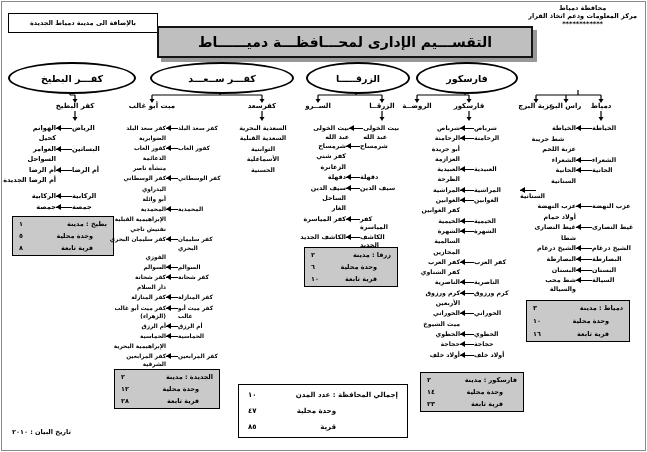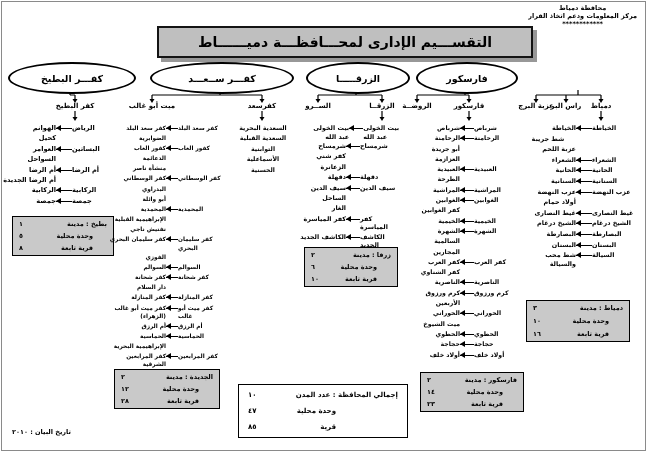--- a/index.html
+++ b/index.html
@@ -42,20 +42,23 @@
 
 <div class="page" id="diagram">
   <div class="frame"></div>
 
   <div class="org">
     <div>محافظة دمياط</div>
     <div>مركز المعلومات ودعم اتخاذ القرار</div>
     <div>************</div>
   </div>
 
+  <div class="note">
+    <span>بالإضافة الى مدينة دمياط الجديدة</span>
+  </div>
 
   <div class="titlebar">
     <span>التقســـيم الإدارى لمحـــافظـــة دميــــــاط</span>
   </div>
 
   <svg class="conn" id="connectors" width="647" height="452" viewBox="0 0 647 452">
       <path d="M70 90V95M70 95H75M75 95V99M75 111V117M220 90V95M152 95H262M152 95V99M262 95V99M262 111V117M356 90V95M318 95H382M318 95V99M382 95V99M382 111V117M465 90V95M417 95H469M417 95V99M469 95V99M469 111V117M578 90V95M536 95H601M536 95V99M566 95V99M601 95V99M601 111V117" stroke="#000" fill="none" stroke-width="1.2"></path>
       <g fill="#000">
         <polygon points="72.5,99 77.5,99 75,103"></polygon>
         <polygon points="72.5,117 77.5,117 75,121"></polygon>
@@ -112,21 +115,21 @@
       <div class="prow" style="min-height: 10.4px;">
         <div class="vcell" style="width: 54px;">السواحل</div>
         <div class="acell empty" style="width: 16px;"></div>
         <div class="ucell" style="width: 32px;"></div>
       </div>
       <div class="prow" style="min-height: 10.4px;">
         <div class="vcell" style="width: 54px;">أم الرضا</div>
         <div class="acell" style="width: 16px;"></div>
         <div class="ucell" style="width: 32px;">أم الرضا</div>
       </div>
-      <div class="prow" style="min-height: 10.4px;">
+      <div class="prow" style="min-height: 10.4px; flex-direction: column;">
         <div class="vcell" style="width: 54px;">أم الرضا الجديدة</div>
         <div class="acell empty" style="width: 16px;"></div>
         <div class="ucell" style="width: 32px;"></div>
       </div>
       <div class="prow" style="min-height: 10.4px;">
         <div class="vcell" style="width: 54px;">الركابية</div>
         <div class="acell" style="width: 16px;"></div>
         <div class="ucell" style="width: 32px;">الركابية</div>
       </div>
       <div class="prow" style="min-height: 10.4px;">
@@ -515,39 +518,44 @@
       <div class="prow" style="min-height: 10.6px;">
         <div class="vcell" style="width: 56px;">الشعراء</div>
         <div class="acell" style="width: 16px;"></div>
         <div class="ucell" style="width: 48px;">الشعراء</div>
       </div>
       <div class="prow" style="min-height: 10.6px;">
         <div class="vcell" style="width: 56px;">الحانية</div>
         <div class="acell" style="width: 16px;"></div>
         <div class="ucell" style="width: 48px;">الحانية</div>
       </div>
-      <div class="prow" style="min-height: 10.6px;">
+      <div class="prow" style="min-height: 10.6px; flex-direction: column;">
         <div class="vcell" style="width: 56px;">السنانية</div>
         <div class="acell" style="width: 16px;"></div>
         <div class="ucell" style="width: 48px;">السنانية</div>
       </div>
       <div class="prow" style="min-height: 10.6px;">
         <div class="vcell" style="width: 56px;">عزب النهضة</div>
         <div class="acell" style="width: 16px;"></div>
         <div class="ucell" style="width: 48px;">عزب النهضة</div>
       </div>
       <div class="prow" style="min-height: 10.6px;">
         <div class="vcell" style="width: 56px;">أولاد حمام</div>
         <div class="acell empty" style="width: 16px;"></div>
         <div class="ucell" style="width: 48px;"></div>
       </div>
       <div class="prow" style="min-height: 10.6px;">
         <div class="vcell" style="width: 56px;">غيط النصارى</div>
         <div class="acell" style="width: 16px;"></div>
         <div class="ucell" style="width: 48px;">غيط النصارى</div>
+      </div>
+      <div class="prow" style="min-height: 10.6px;">
+        <div class="vcell" style="width: 56px;">شطا</div>
+        <div class="acell empty" style="width: 16px;"></div>
+        <div class="ucell" style="width: 48px;"></div>
       </div>
       <div class="prow" style="min-height: 10.6px;">
         <div class="vcell" style="width: 56px;">الشيخ درغام</div>
         <div class="acell" style="width: 16px;"></div>
         <div class="ucell" style="width: 48px;">الشيخ درغام</div>
       </div>
       <div class="prow" style="min-height: 10.6px;">
         <div class="vcell" style="width: 56px;">البصارطة</div>
         <div class="acell" style="width: 16px;"></div>
         <div class="ucell" style="width: 48px;">البصارطة</div>

